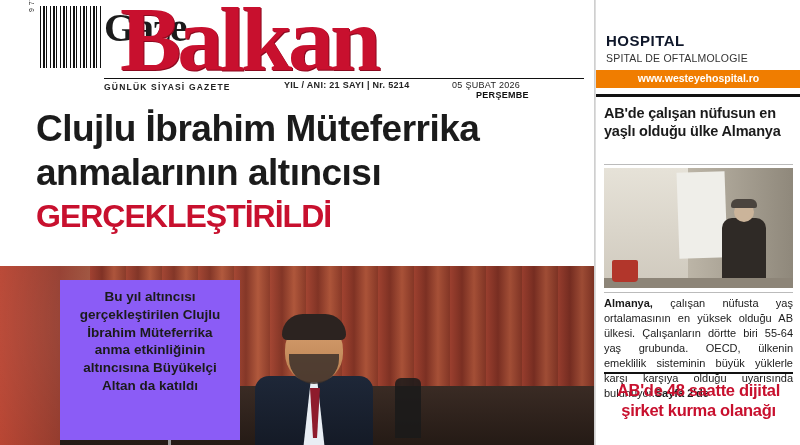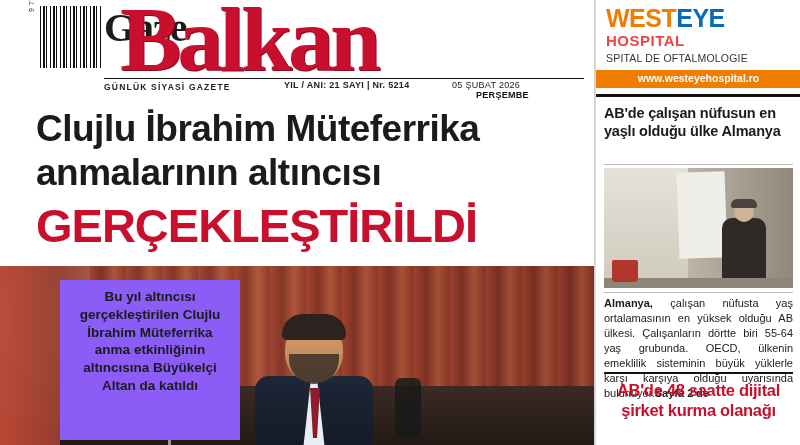--- a/index.html
+++ b/index.html
@@ -67,21 +67,21 @@
     background:#fff; border-left:1px solid #ddd;
   }
   .ad-logo {
     position:absolute; left:10px; top:4px;
     font-size:25px; font-weight:bold; letter-spacing:-0.5px;
   }
   .ad-logo .w { color:#f07d00; }
   .ad-logo .e { color:#0a6cb4; }
   .ad-sub1 {
     position:absolute; left:10px; top:32px;
-    font-size:15px; font-weight:bold; color:#ef4444; letter-spacing:0.5px;
+    font-size:15px; font-weight:bold; color:#0f172a; letter-spacing:0.5px;
   }
   .ad-sub2 {
     position:absolute; left:10px; top:52px;
     font-size:10.5px; color:#333; letter-spacing:0.2px;
   }
   .ad-bar {
     position:absolute; left:0; top:70px; width:205px; height:18px;
     background:#f07d00;
   }
   .ad-url {
@@ -98,21 +98,21 @@
   }
   .hl1, .hl2 {
     position:absolute; left:36px;
     font-size:37px; font-weight:bold; color:#1b1b1b;
     letter-spacing:-0.5px; white-space:nowrap;
   }
   .hl1 { top:8px; }
   .hl2 { top:52px; }
   .hl3 {
     position:absolute; left:36px; top:98px;
-    font-size:47px; font-weight:bold; color:#c8102e;
+    font-size:32px; font-weight:bold; color:#c8102e;
     letter-spacing:-1px; white-space:nowrap;
   }
 
   
   .photo {
     position:absolute; left:0; top:266px; width:595px; height:179px;
     overflow:hidden;
     background:#7d6050;
   }
   .photo-bg {
@@ -266,23 +266,20 @@
     <div class="masthead-rule"></div>
     <div class="subtitle">GÜNLÜK SİYASİ GAZETE</div>
     <div class="issue-line">YIL / ANI: 21 SAYI | Nr. 5214</div>
     <div class="date-line">
       <span>05 ŞUBAT 2026</span>
       <b>PERŞEMBE</b>
     </div>
   </div>
 
   <div class="ad">
-    <div class="ad-logo">
-      <span class="w">WEST</span><span class="e">EYE</span>
-    </div>
     <div class="ad-sub1">HOSPITAL</div>
     <div class="ad-sub2">SPITAL DE OFTALMOLOGIE</div>
     <div class="ad-bar"></div>
     <div class="ad-url">www.westeyehospital.ro</div>
     <div class="ad-rule"></div>
   </div>
 
   <div class="headline-block">
     <div class="hl1">Clujlu İbrahim Müteferrika</div>
     <div class="hl2">anmalarının altıncısı</div>

